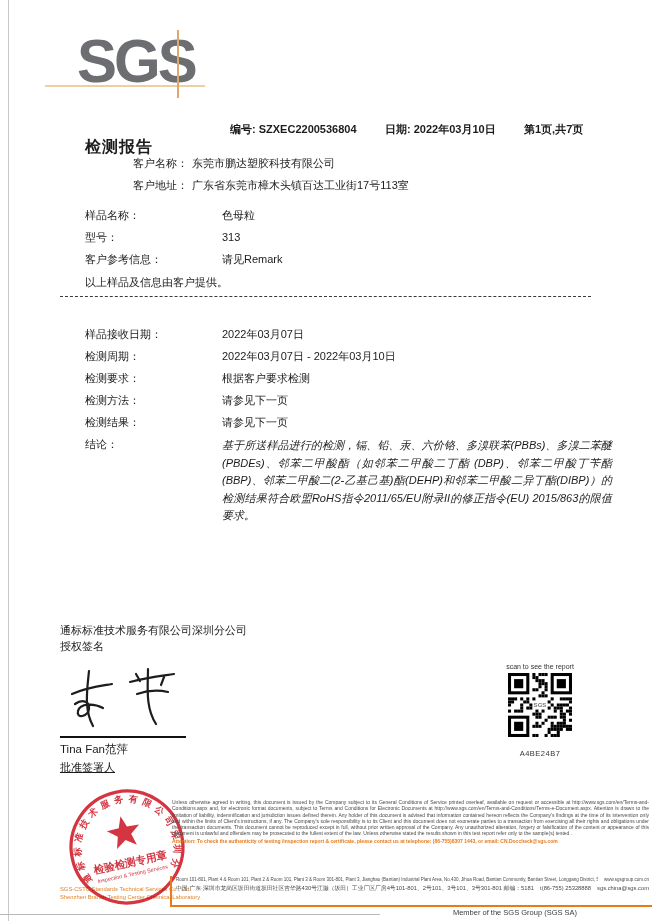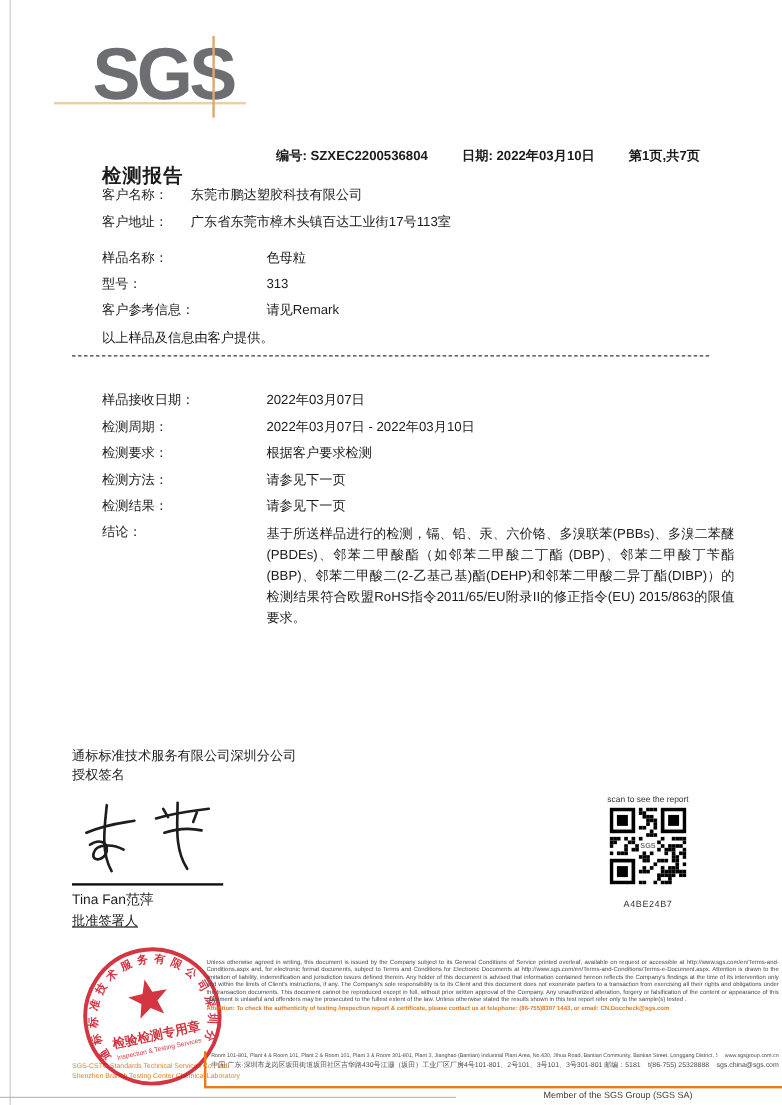--- a/index.html
+++ b/index.html
@@ -14,31 +14,31 @@
   .crop-h{position:absolute;left:45px;top:85px;width:160px;height:2px;background:#eccfa2;}
   .crop-v{position:absolute;left:177px;top:30px;width:2px;height:68px;background:#dca86d;}
 
   
   .title{position:absolute;left:85px;top:117px;font-size:16px;font-weight:bold;letter-spacing:1px;margin-top:20px;}
   .meta{position:absolute;top:122px;font-size:11px;white-space:nowrap;font-weight:bold;}
   .meta-no{left:230px;} .meta-date{left:385px;} .meta-page{left:524px;}
 
   
   .client{position:absolute;left:85px;top:152px;font-size:11px;width:520px;}
-  .row-inline{display:flex;gap:19px;line-height:22px;white-space:nowrap;}
+  .row-inline{display:flex;gap:4px;line-height:22px;white-space:nowrap;margin-left:48px;}
   .kv{display:flex;line-height:15px;margin-bottom:7px;}
   .kv .k{width:137px;flex:none;}
   .gap12{height:12px;}
   .note{margin-top:1px;line-height:16px;}
 
   .dash{position:absolute;left:60px;top:296px;width:531px;border-top:1px dashed #3a3a3a;}
 
   
   .work{position:absolute;left:85px;top:327px;font-size:11px;width:527px;}
-  .conclusion .v{width:390px;line-height:17.5px;text-align:justify;}
+  .conclusion .v{width:390px;line-height:17.5px;text-align:justify;font-style:italic;}
 
   
   .sig-company{position:absolute;left:60px;top:622px;font-size:11px;line-height:16px;}
   .sig-svg{position:absolute;left:58px;top:662px;}
   .sig-line{position:absolute;left:60px;top:736px;width:126px;border-top:2px solid #111;}
   .sig-name{position:absolute;left:60px;top:742px;font-size:11.5px;}
   .sig-role{position:absolute;left:60px;top:760px;font-size:11px;text-decoration:underline;}
 
   
   .qr{position:absolute;left:496px;top:662px;width:88px;text-align:center;}

